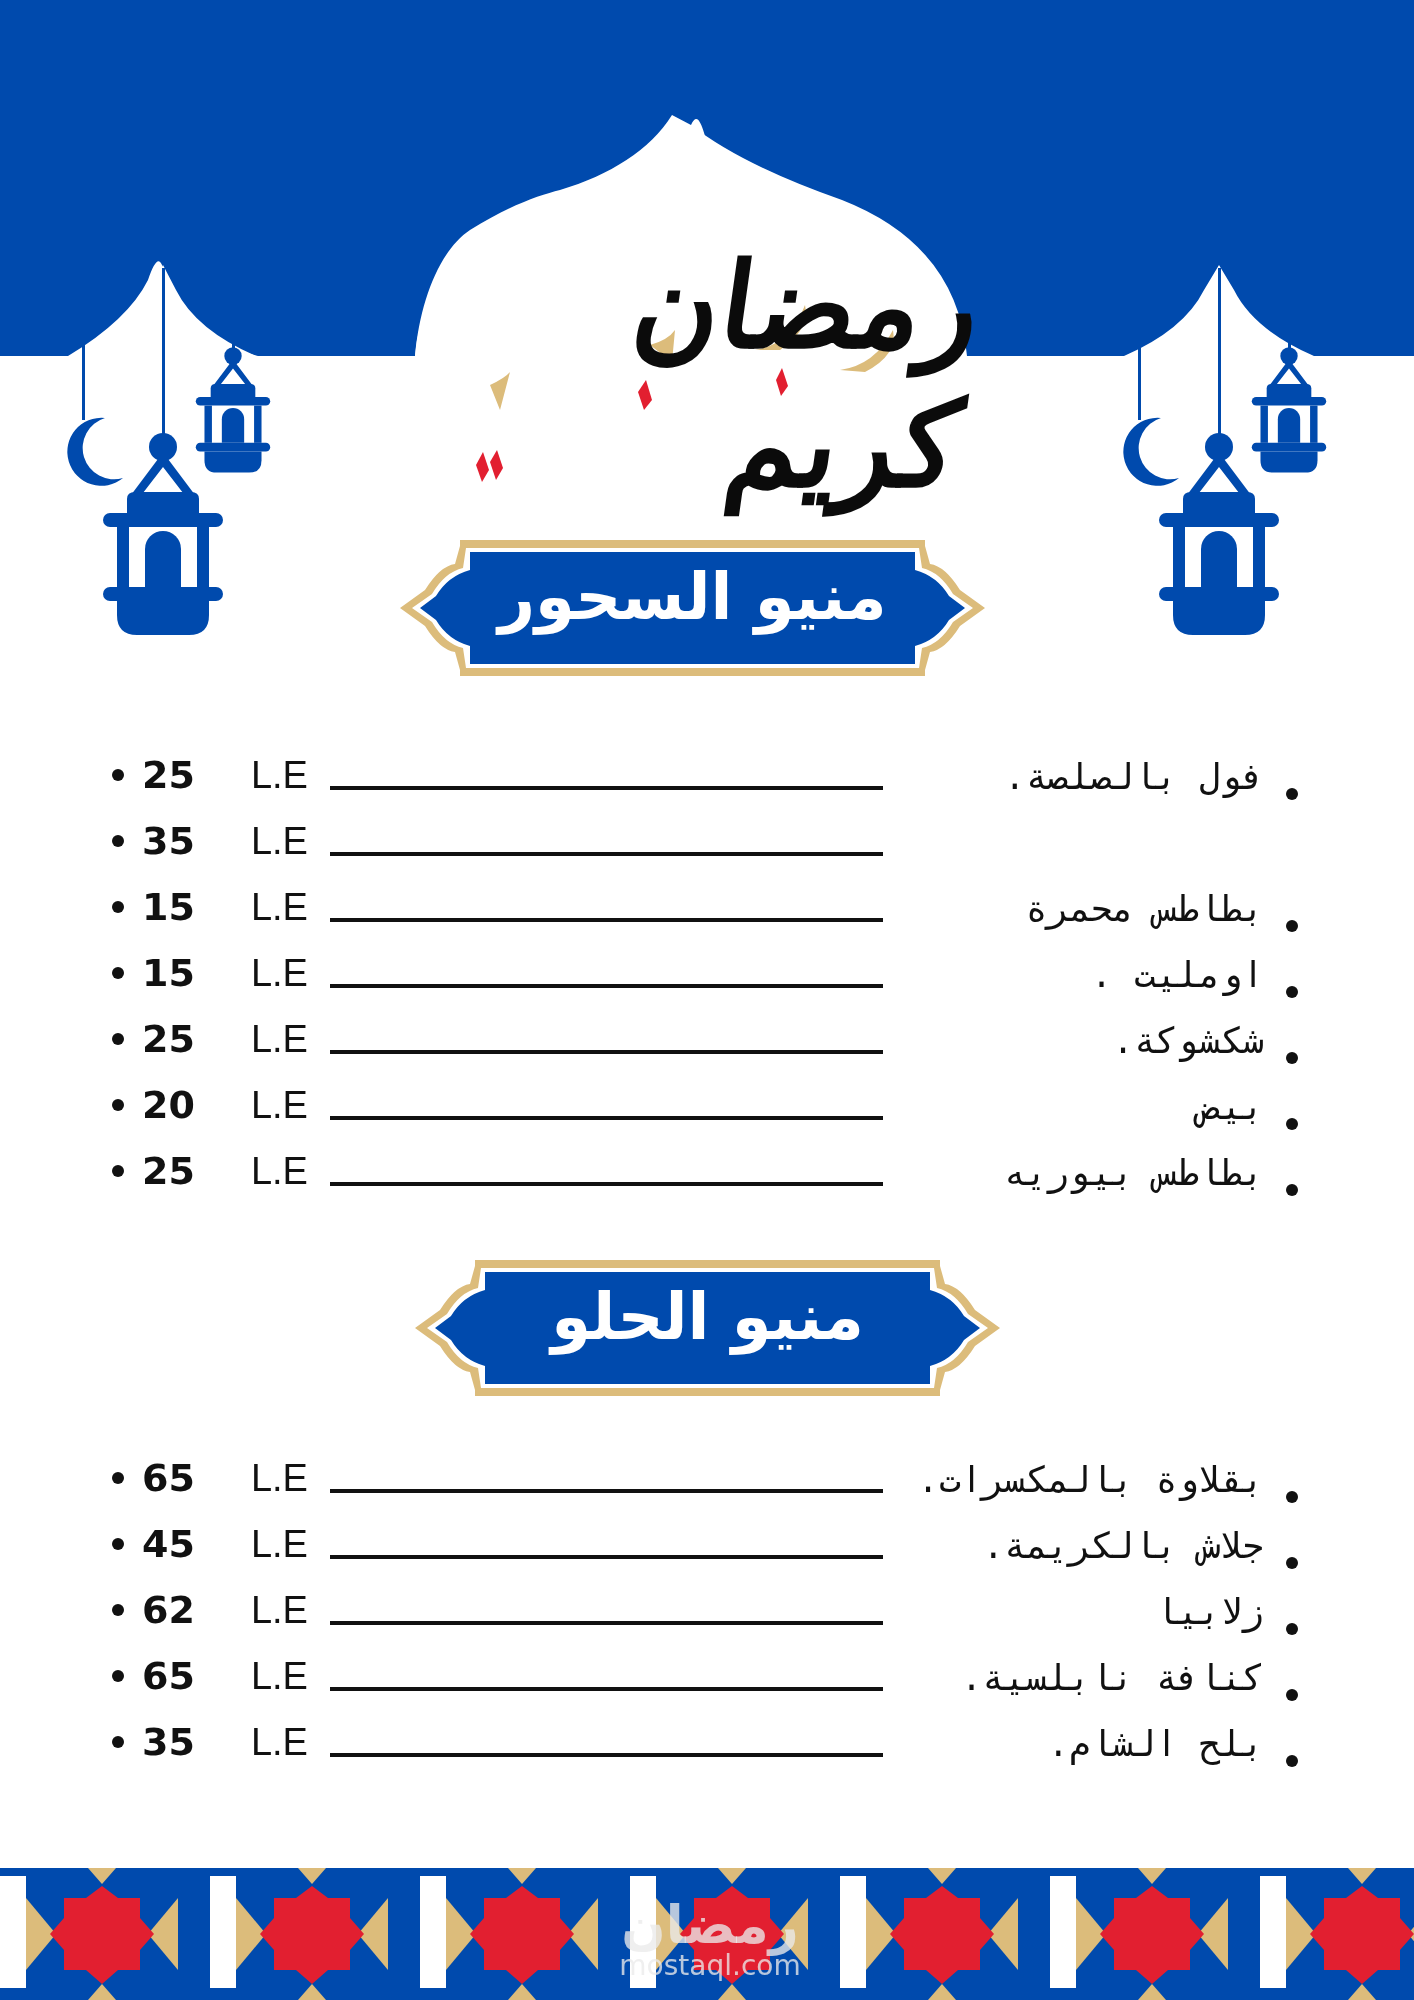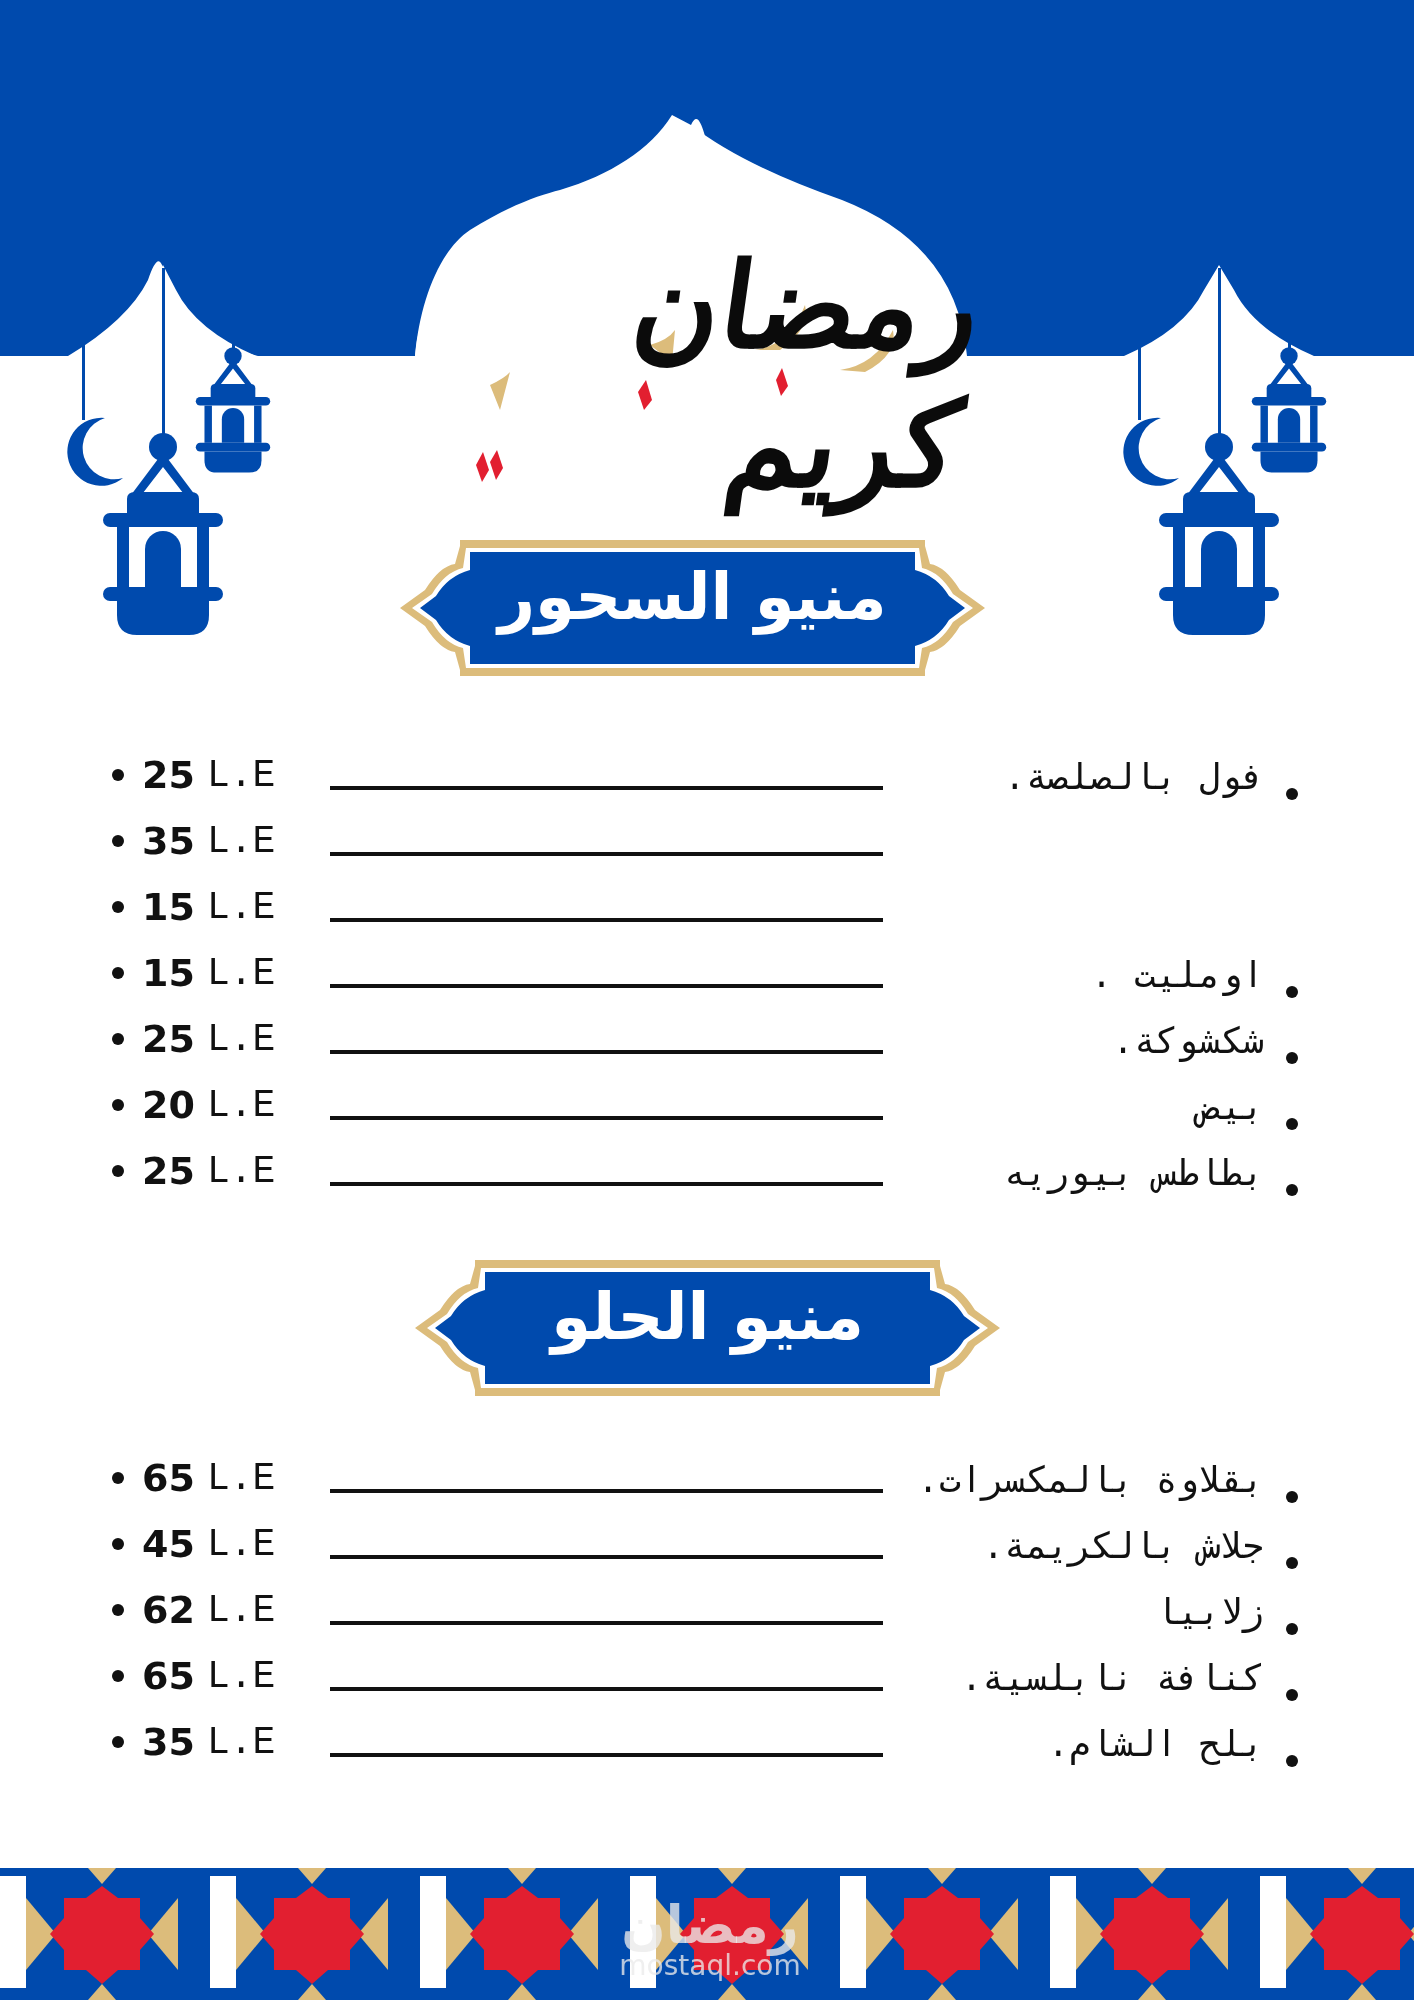--- a/index.html
+++ b/index.html
@@ -31,21 +31,21 @@
   #list-suhoor { top: 742px; }
   #list-sweets { top: 1445px; }
 
   .menu-row { position: relative; height: 66px; width: 1414px; }
   .price {
     position: absolute; left: 112px; top: 8px; height: 50px;
     display: flex; align-items: center; font-size: 38px; direction: ltr; white-space: nowrap;
   }
   .price .bullet { display: inline-block; width: 12px; height: 12px; border-radius: 50%; background: #111; margin-right: 18px; }
   .price .amount { font-weight: bold; margin-right: 12px; font-family: "DejaVu Sans", sans-serif; }
-  .price .currency { font-weight: normal; font-family: Liberation Mono, monospace; }
+  .price .currency { font-weight: normal; font-family: Liberation Sans, sans-serif; margin-left: 44px; }
 
   .leader { position: absolute; left: 330px; width: 553px; height: 4px; background: #111; top: 44px; }
 
   .item-name {
     position: absolute; right: 116px; top: 8px; height: 50px;
     display: flex; align-items: flex-end; direction: rtl; white-space: nowrap;
     font-size: 36px; font-family: Liberation Mono, monospace;
   }
   .item-name .bullet { display: inline-block; width: 12px; height: 12px; border-radius: 50%; background: #111; margin-left: 22px; }
 
@@ -188,20 +188,24 @@
       </div>
     <div class="leader"></div>
   </div>
   <div class="menu-row">
     <div class="price">
         <span class="bullet"></span>
         <span class="amount">15</span>
         <span class="currency">L.E</span>
       </div>
     <div class="leader"></div>
+    <div class="item-name">
+        <span class="bullet"></span>
+        <span>بطاطس محمرة</span>
+      </div>
   </div>
   <div class="menu-row">
     <div class="price">
         <span class="bullet"></span>
         <span class="amount">15</span>
         <span class="currency">L.E</span>
       </div>
     <div class="leader"></div>
     <div class="item-name">
         <span class="bullet"></span>

